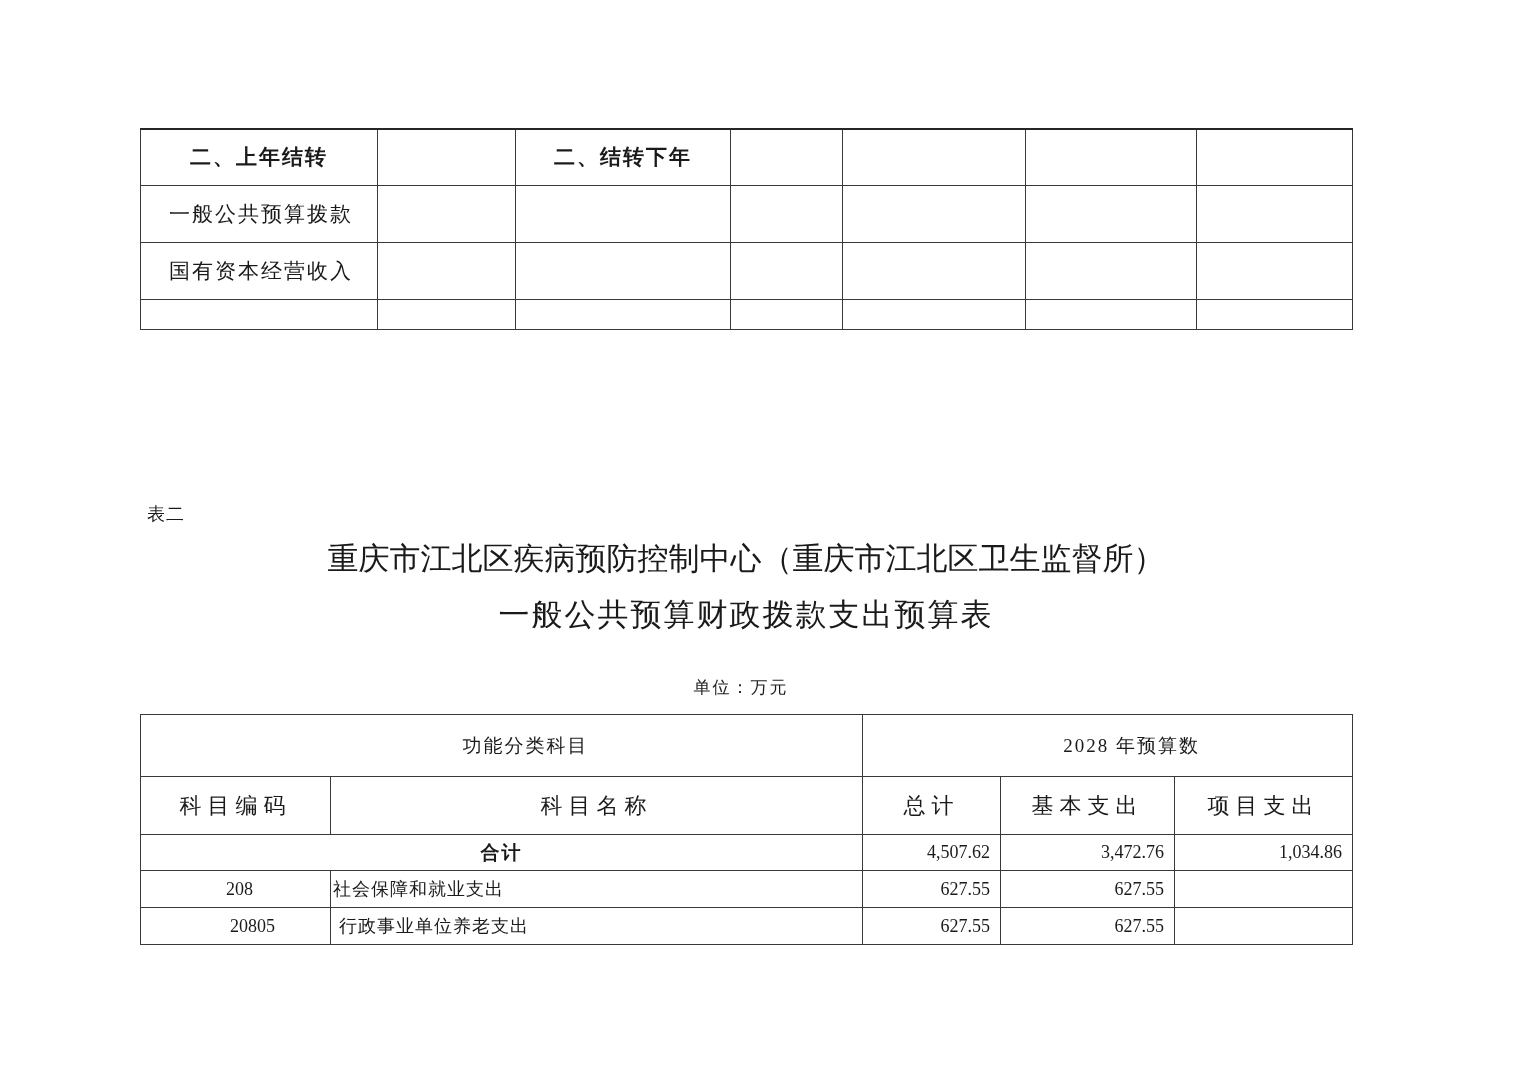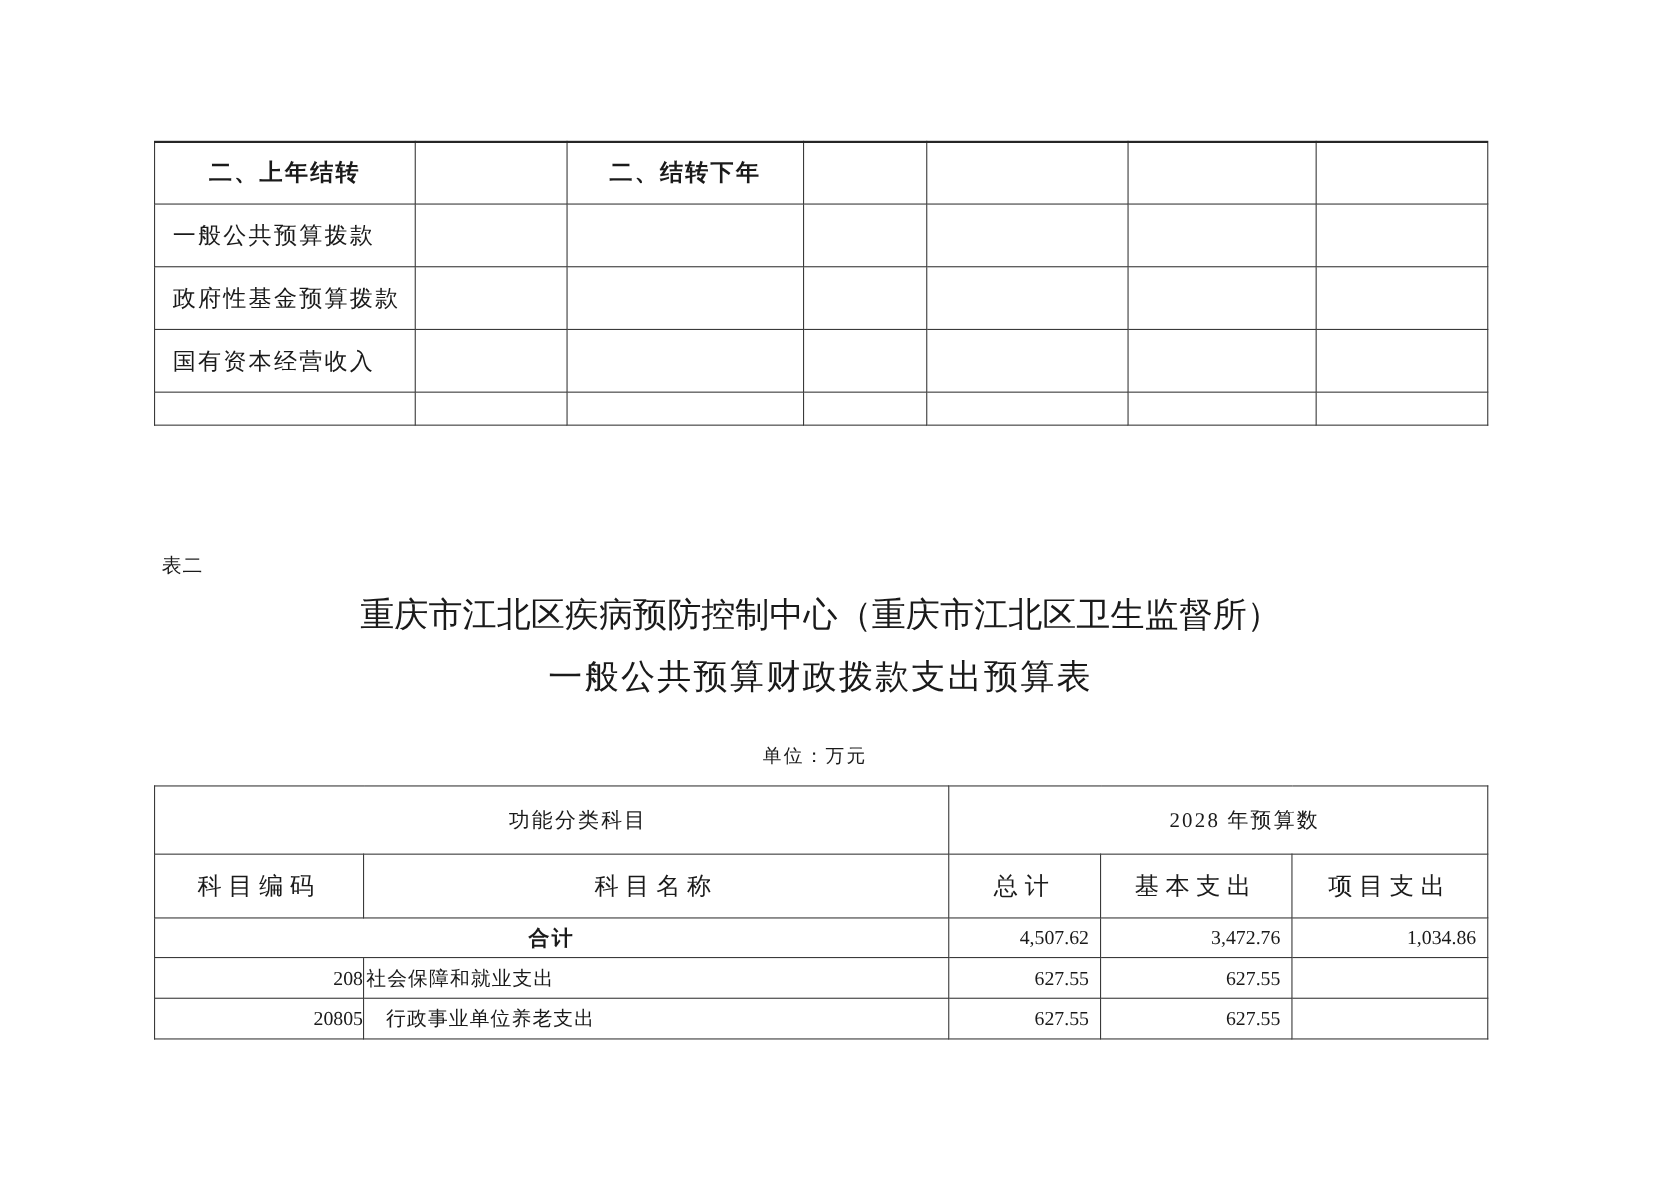--- a/index.html
+++ b/index.html
@@ -8,43 +8,43 @@
     font-family:"Liberation Serif","DejaVu Serif",serif;color:#1a1a1a;
     overflow:hidden;
   }
   table{border-collapse:collapse;table-layout:fixed;position:absolute;left:140px;}
   td{border:1px solid #3a3a3a;overflow:hidden;white-space:nowrap;vertical-align:middle;padding:0;}
 
   
   .t1{top:128px;width:1212px;border-top:2px solid #262626;}
   .t1 td{font-size:21px;letter-spacing:2px;}
   .t1 .hc{font-weight:bold;text-align:center;}
-  .t1 .lbl{text-align:left;padding-left:16px;}
+  .t1 .lbl{text-align:left;padding-left:28px;}
   .t1 .num{font-weight:bold;text-align:right;padding-right:8px;letter-spacing:0;
            font-family:"Liberation Serif","DejaVu Serif",serif;}
   .t1 .r0{height:56px;margin-top:20px;} .t1 .r1{height:57px;} .t1 .r2{height:57px;}
   .t1 .r3{height:57px;} .t1 .r4{height:30px;} .t1 .r5{height:58px;}
 
   
   .sheet-label{position:absolute;left:147px;top:502px;font-size:18px;letter-spacing:1px;}
   .title-line{position:absolute;left:140px;width:1212px;text-align:center;font-size:31px;line-height:36px;}
   .title1{top:541px;}
   .title2{top:597px;letter-spacing:2px;}
   .unit-note{position:absolute;left:140px;top:676px;width:1202px;text-align:center;
              font-size:17px;letter-spacing:2px;}
 
   
   .t2{top:714px;width:1212px;}
   .t2 .h1{height:61px;text-align:center;font-size:19px;letter-spacing:2px;padding-left:48px;}
   .t2 .h2{height:57px;text-align:center;font-size:22px;letter-spacing:6px;}
   .t2 .sum{font-weight:bold;text-align:center;font-size:19px;letter-spacing:2px;}
-  .t2 .code{text-align:right;font-size:18px;padding-left:8px;}
+  .t2 .code{text-align:center;font-size:18px;padding-left:8px;}
   .t2 .name{text-align:left;font-size:18px;letter-spacing:1px;padding-left:2px;}
   .t2 .ind .code{padding-left:34px;}
-  .t2 .ind .name{padding-left:20px;}
+  .t2 .ind .name{padding-left:8px;}
   .t2 .num2{text-align:right;font-size:18px;padding-right:10px;}
   .t2 .d0{height:36px;} .t2 .d1{height:37px;} .t2 .d2{height:37px;}
 </style>
 </head>
 <body>
 
 <table class="t1">
   <colgroup>
     <col style="width:237px">
       <col style="width:138px">
@@ -59,29 +59,20 @@
     <td class="hc">二、上年结转</td>
     <td></td>
     <td class="hc">二、结转下年</td>
     <td></td>
     <td></td>
     <td></td>
     <td></td>
   </tr>
   <tr class="r1">
     <td class="lbl">一般公共预算拨款</td>
-    <td></td>
-    <td></td>
-    <td></td>
-    <td></td>
-    <td></td>
-    <td></td>
-  </tr>
-  <tr class="r2">
-    <td class="lbl">政府性基金预算拨款</td>
     <td></td>
     <td></td>
     <td></td>
     <td></td>
     <td></td>
     <td></td>
   </tr>
   <tr class="r3">
     <td class="lbl">国有资本经营收入</td>
     <td></td>

